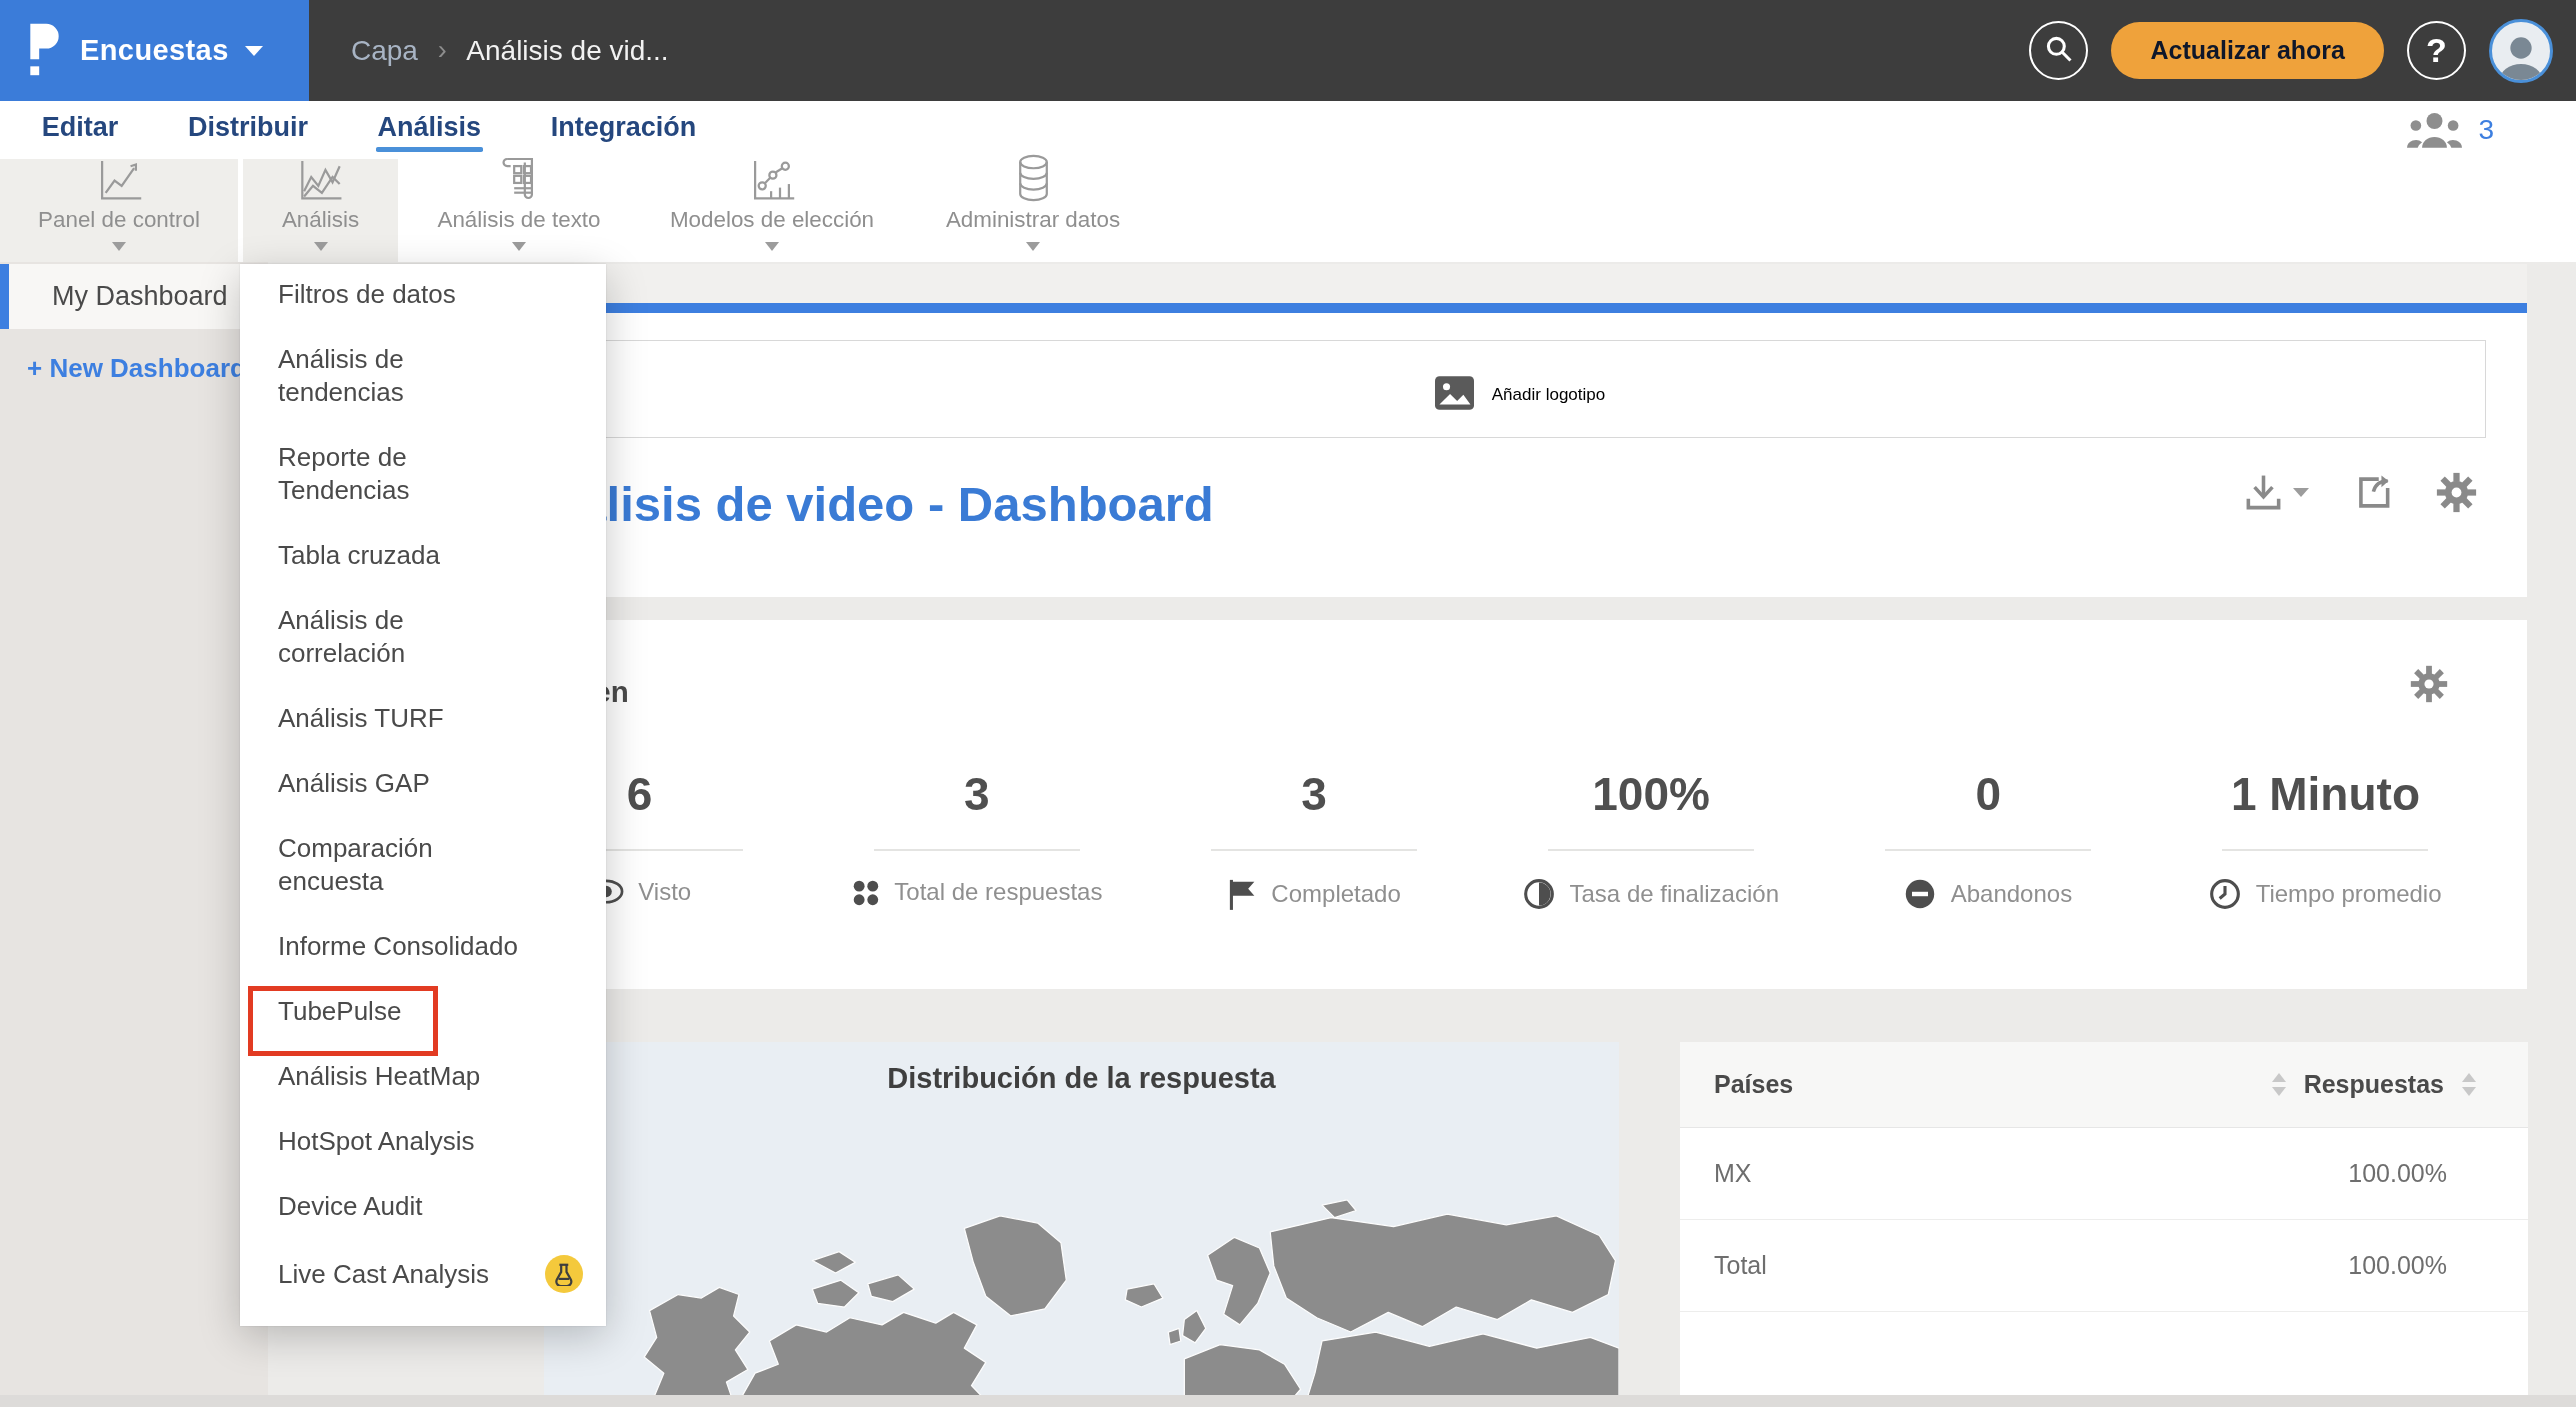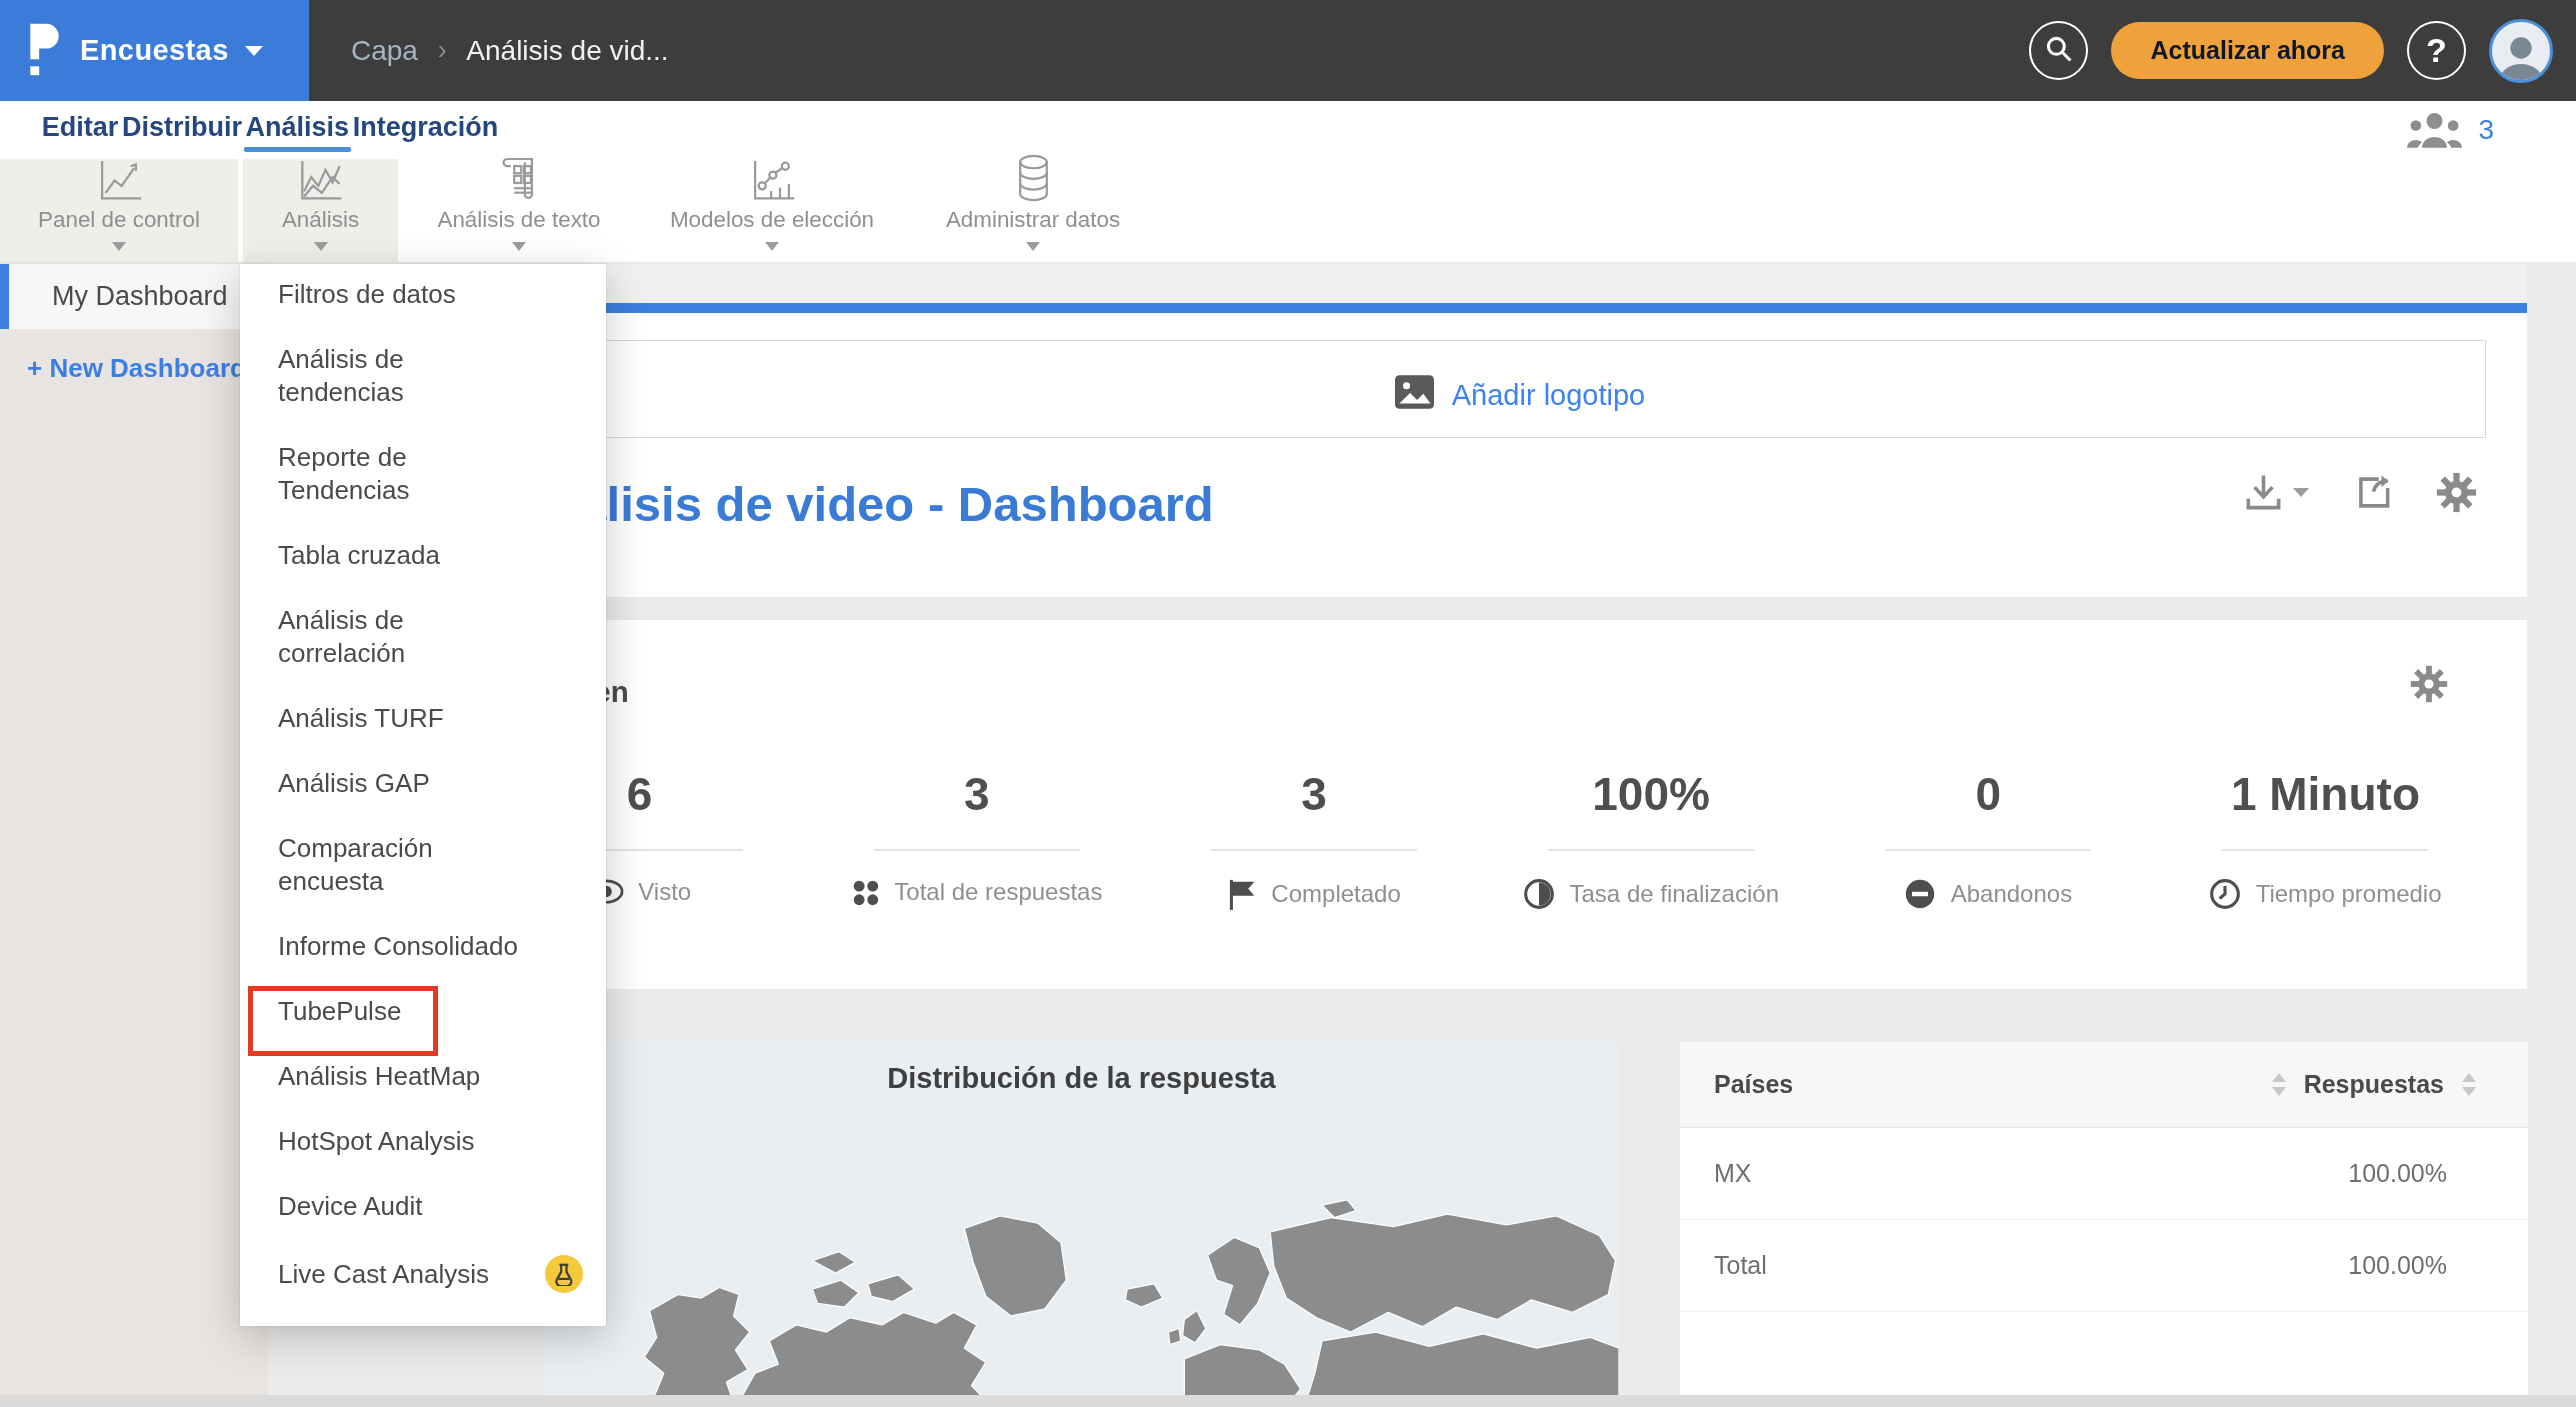--- a/index.html
+++ b/index.html
@@ -20,21 +20,21 @@
   .round-btn { width:59px; height:59px; border:2.7px solid #fff; border-radius:50%;
     display:flex; align-items:center; justify-content:center; color:#fff; cursor:pointer; }
   .round-btn .q { font-size:34px; font-weight:700; }
   .update-btn { height:57px; padding:0 39px; border-radius:29px; background:#EFA23B; color:#0f172a;
     font-size:25px; font-weight:700; display:flex; align-items:center; cursor:pointer; border:none; }
   .avatar { width:64px; height:64px; border-radius:50%; border:3.6px solid #4A90D9; background:#E9EDF1;
     display:flex; align-items:flex-end; justify-content:center; overflow:hidden; cursor:pointer; }
 
   
   .navbar { position:absolute; left:0; top:101px; width:2576px; height:58px; background:#fff; }
-  .nav-tabs { position:absolute; left:40px; top:0; height:58px; display:flex; align-items:center; }
+  .nav-tabs { position:absolute; left:40px; top:0; height:58px; display:flex; gap:66px; align-items:center; }
   .nav-tab { font-size:27px; font-weight:700; color:#25477E; cursor:pointer; position:relative; padding:3.6px 1.8px 9px; }
   .nav-tab.active::after { content:""; position:absolute; left:0; right:0; bottom:0; height:4.5px; background:#4A90D9; border-radius:1.8px; }
   .collab { position:absolute; right:82px; top:0; height:58px; display:flex; align-items:center; gap:16px; cursor:pointer; }
   .collab .count { color:#3D7FE0; font-size:28px; }
 
   
   .toolbar { position:absolute; left:0; top:159px; width:2576px; height:103px; background:#fff; }
   .tool-item { position:absolute; top:0; height:103px; display:flex; flex-direction:column; align-items:center; justify-content:flex-end; padding-bottom:10.7px; cursor:pointer; }
   .tool-item .ticon { height:50px; display:flex; align-items:center; }
   .tool-label { display:flex; align-items:center; gap:9px; font-size:22.4px; color:#8F8F8F; margin-top:5.4px; white-space:nowrap;flex-direction:column; }
@@ -50,21 +50,21 @@
     font-size:27px; color:#4A4A4A; cursor:pointer; }
   .new-dash { position:absolute; left:27px; top:91px; font-size:26px; font-weight:700; color:#3D7FE0; cursor:pointer; }
 
   
   .tabstrip { position:absolute; left:268px; top:264px; width:2259px; height:39px; background:#F1F0EE; }
   .blue-line { position:absolute; left:268px; top:303px; width:2259px; height:9.8px; background:#3D7FE0; }
 
   .header-card { position:absolute; left:268px; top:313px; width:2259px; height:284px; background:#fff; }
   .logo-box { position:absolute; left:286px; top:27px; width:1932px; height:98px; border:1.8px solid #D8D8D8;
     display:flex; align-items:center; justify-content:center; gap:18px; cursor:pointer; }
-  .logo-box span { font-size:29px; color:#3b82f6;margin-top:12px; }
+  .logo-box span { font-size:17px; color:#000000;margin-top:12px; }
   .doc-title { position:absolute; left:246px; top:163px; font-size:49px; font-weight:700; color:#3A7BD5; white-space:nowrap; }
   .header-actions { position:absolute; right:50px; top:159px; display:flex; align-items:center; gap:43px; }
   .header-actions .act { display:flex; align-items:center; gap:9px; cursor:pointer; }
   .dcaret { width:0; height:0; border-left:8px solid transparent; border-right:8px solid transparent; border-top:9.8px solid #9C9C9C; }
 
   .summary-card { position:absolute; left:268px; top:620px; width:2259px; height:369px; background:#fff; }
   .summary-title { position:absolute; left:228px; top:55px; font-size:29.5px; font-weight:700; color:#4A4A4A; }
   .summary-gear { position:absolute; right:79px; top:45px; cursor:pointer; }
   .metrics { position:absolute; left:203px; right:33px; top:134px; display:flex; }
   .metric { flex:1; display:flex; flex-direction:column; align-items:center; }

